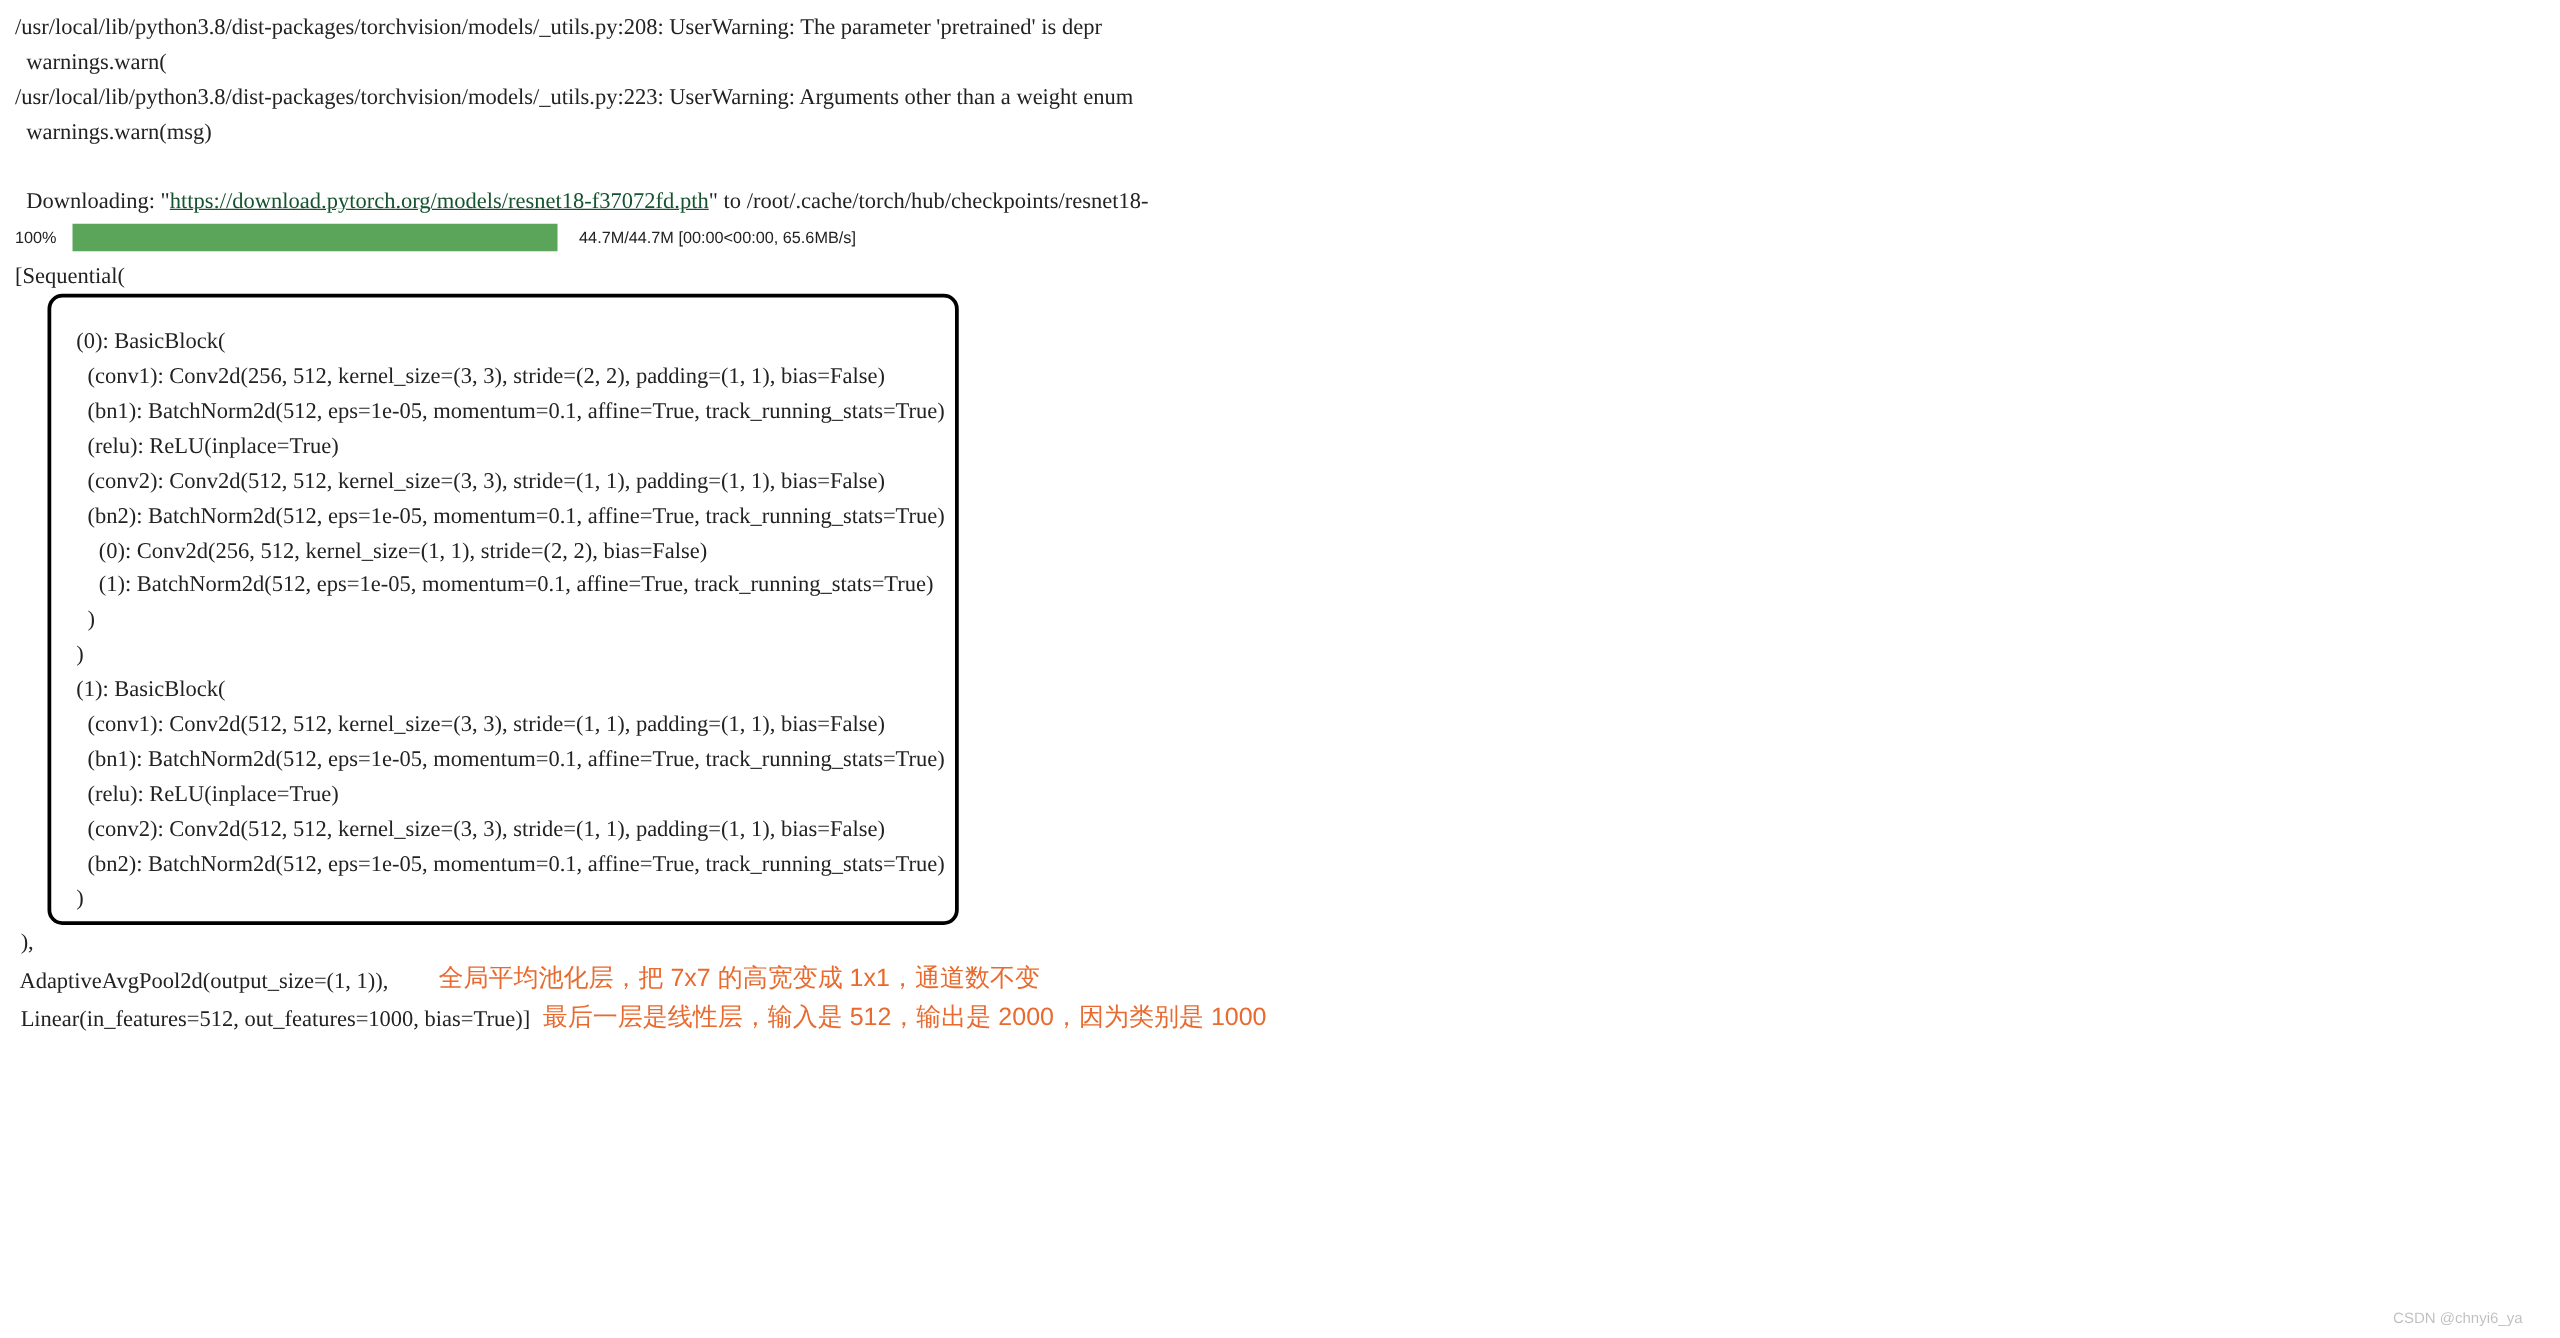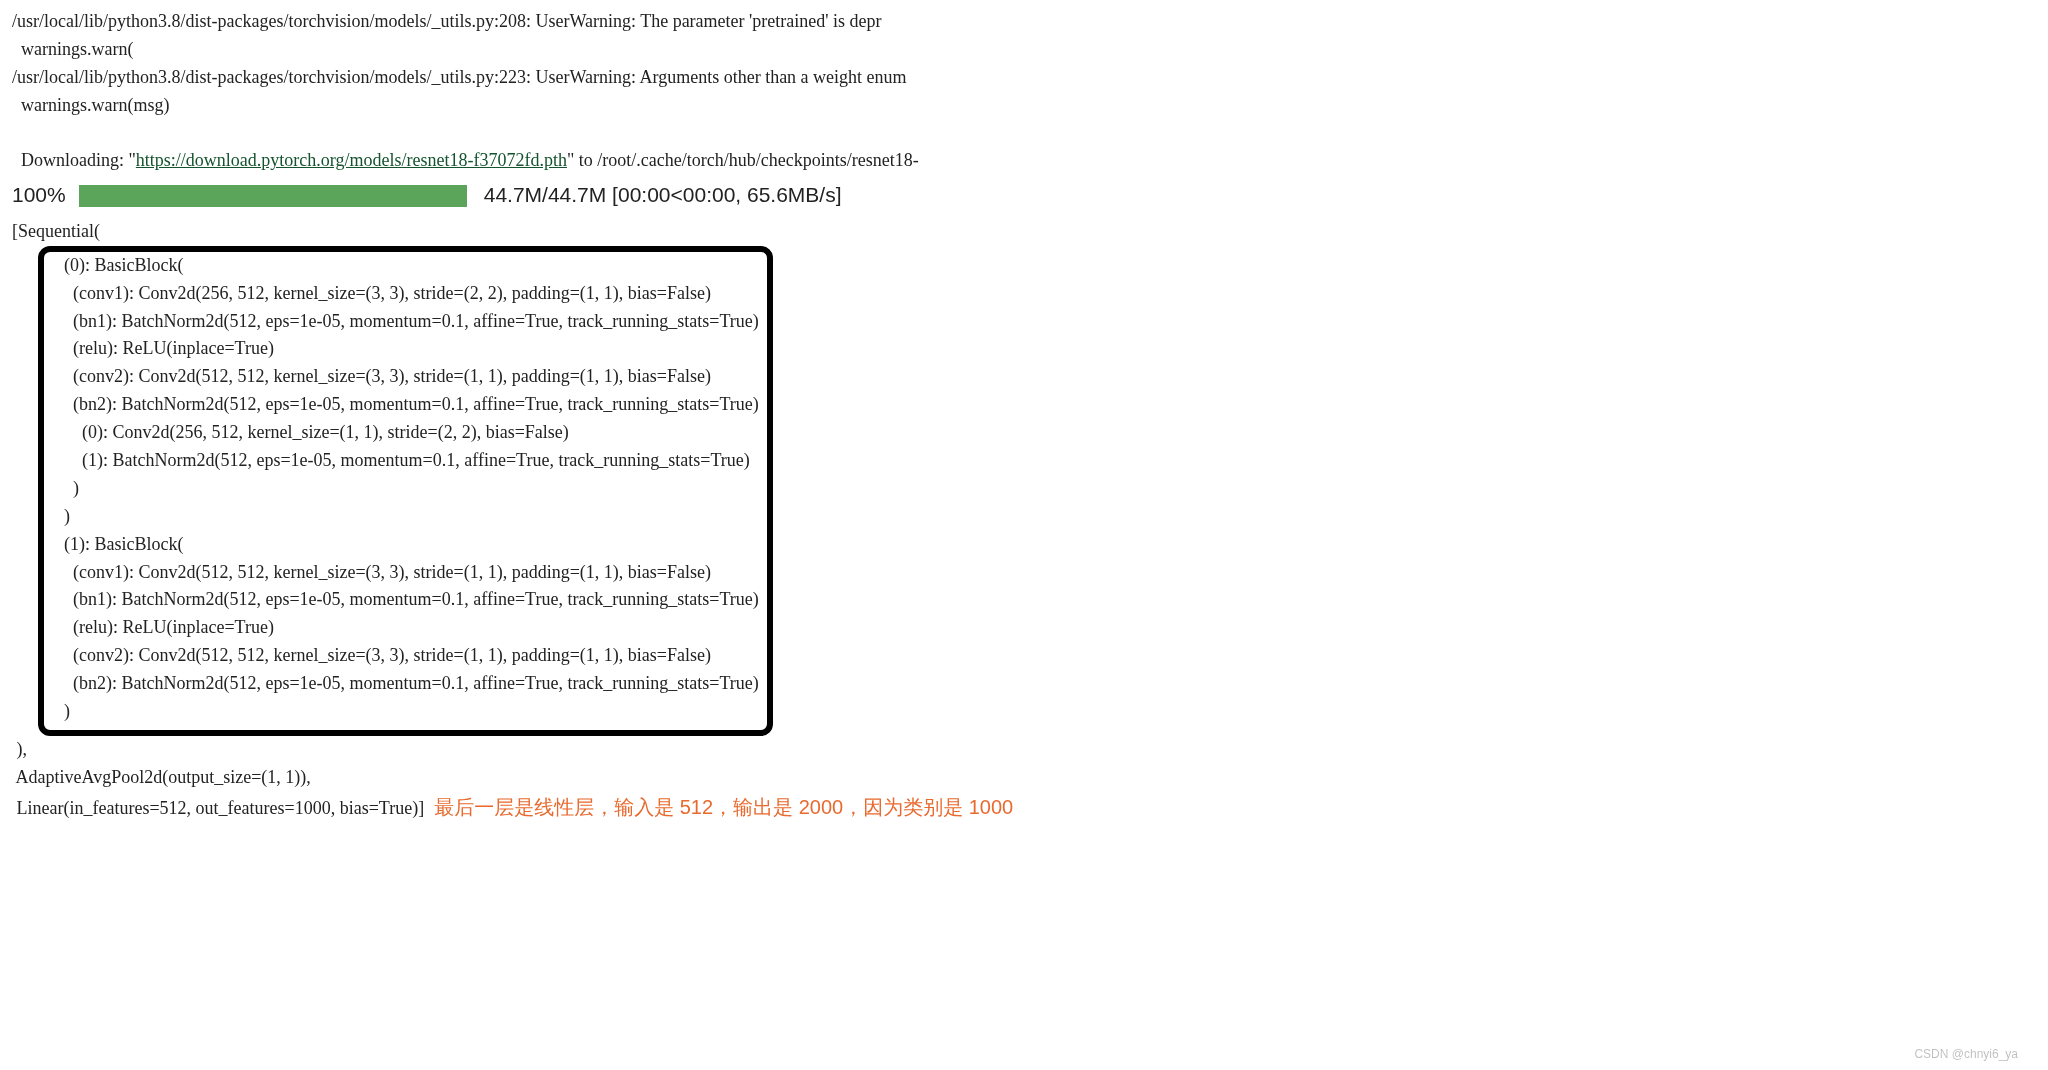--- a/index.html
+++ b/index.html
@@ -18,42 +18,42 @@
   .mono { font-family: Liberation Serif, serif; white-space: pre; }
   .link {
     color: #14532d;
     text-decoration: underline;
   }
   .progress-row {
     display: flex;
     align-items: center;
     gap: 13px;
     font-family: Arial, Helvetica, sans-serif;
-    font-size: 21px;
+    font-size: 13px;
     margin: 4px 0 6px 0;
   }
   .progress-bar-outer {
     width: 388px;
     height: 22px;
     background: #5aa55a;
     display: inline-block;
   }
   .progress-bar-fill {
     height: 100%;
     width: 100%;
     background: #5aa55a;
   }
   .progress-text {
     font-family: Arial, Helvetica, sans-serif;
     margin-left: 4px;
   }
   .red-box {
-    border: 6px solid #000000;
+    border: 3px solid #000000;
     border-radius: 12px;
-    padding: 0 8px 4px 2px;
+    padding: 21px 8px 4px 2px;
     display: inline-block;
     margin-left: 26px;
   }
   .annot {
     color: #e86a2e;
     font-family: Arial, "Microsoft YaHei", sans-serif;
     font-size: 20px;
     white-space: normal;
   }
   .row { display: flex; align-items: flex-start; }
@@ -114,20 +114,21 @@
     <div class="mono">      (conv2): Conv2d(512, 512, kernel_size=(3, 3), stride=(1, 1), padding=(1, 1), bias=False)</div>
     <div class="mono">      (bn2): BatchNorm2d(512, eps=1e-05, momentum=0.1, affine=True, track_running_stats=True)</div>
     <div class="mono">    )</div>
   </div>
 </div>
 
 <div class="mono"> ),</div>
 
 <div class="after-row">
   <span class="mono"> AdaptiveAvgPool2d(output_size=(1, 1)),</span>
+  <span class="annot" style="margin-left:30px">全局平均池化层，把 7x7 的高宽变成 1x1，通道数不变</span>
 </div>
 
 <div class="after-row">
   <span class="mono"> Linear(in_features=512, out_features=1000, bias=True)]</span>
   <span class="annot">最后一层是线性层，输入是 512，输出是 2000，因为类别是 1000</span>
 </div>
 
 <div class="watermark">CSDN @chnyi6_ya</div>
 
 </body></html>

